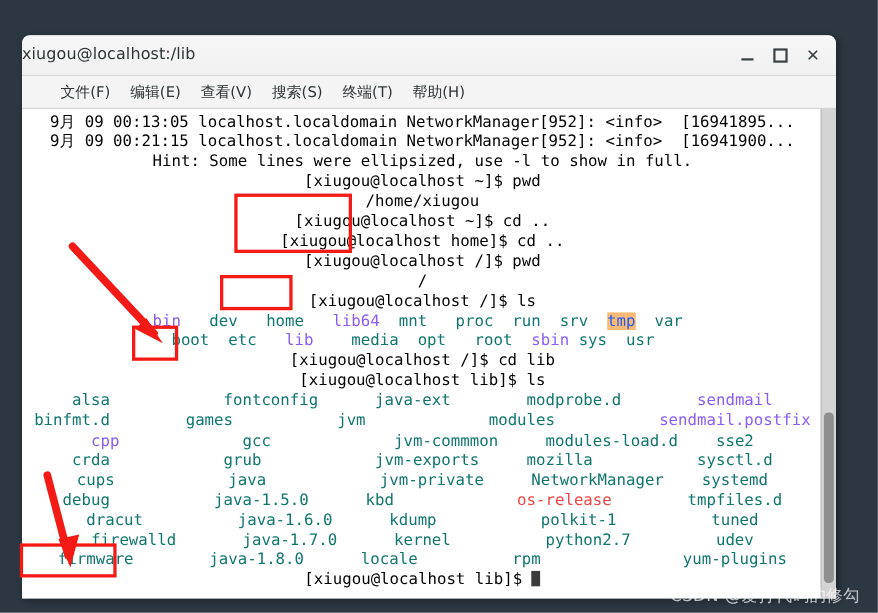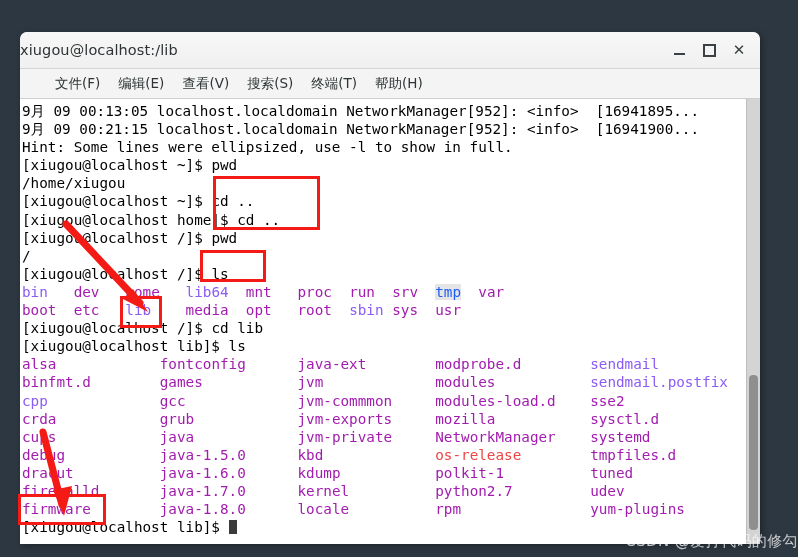--- a/index.html
+++ b/index.html
@@ -115,26 +115,26 @@
     background: #ffffff;
     font-family: "DejaVu Sans Mono", monospace;
     font-size: 14.3px;
     line-height: 18.1px;
     color: #000000;
     padding: 3px 0 0 2px;
     white-space: pre;
     overflow: hidden;
     position: relative;
   }
-  .ln { height: 18.1px; }
-  .blue    { color: #a21caf; }
+  .ln { height: 18.1px; text-align: center; }
+  .blue    { color: #0f766e; }
   .cyan    { color: #8b5cf6; }
   .plain   { color: #000000; }
   .gray    { color: #ef4444; }
-  .tmpdir  { color: #1e5ef5; background: #e5e5e5; }
+  .tmpdir  { color: #1e5ef5; background: #fdba74; }
   .cursor  {
     display: inline-block;
     width: 8px;
     height: 14px;
     background: #3b3b3b;
     vertical-align: -2px;
   }
 
   
   #scrollbar {
@@ -162,21 +162,21 @@
     pointer-events: none;
   }
   .anno-arrow {
     position: absolute;
     pointer-events: none;
   }
 
   
   #watermark {
     position: absolute;
-    right: 0;
+    right: 16px;
     bottom: 6px;
     font-size: 15px;
     color: rgba(255,255,255,.72);
     font-family: "DejaVu Sans", sans-serif;
     letter-spacing: .4px;
   }
 </style>
 </head>
 <body>
 

